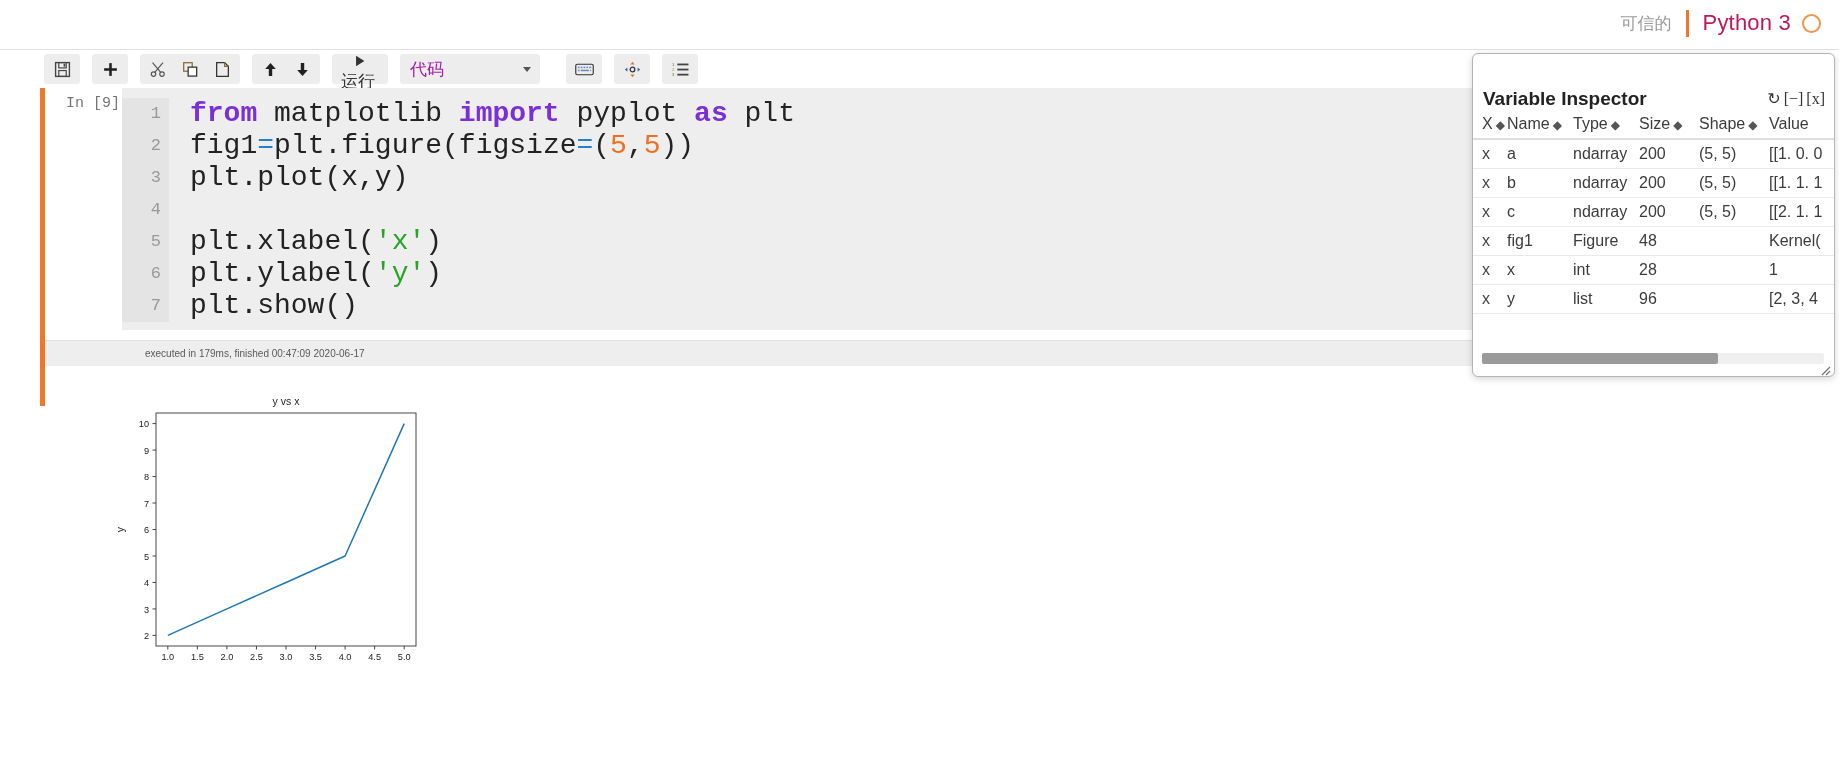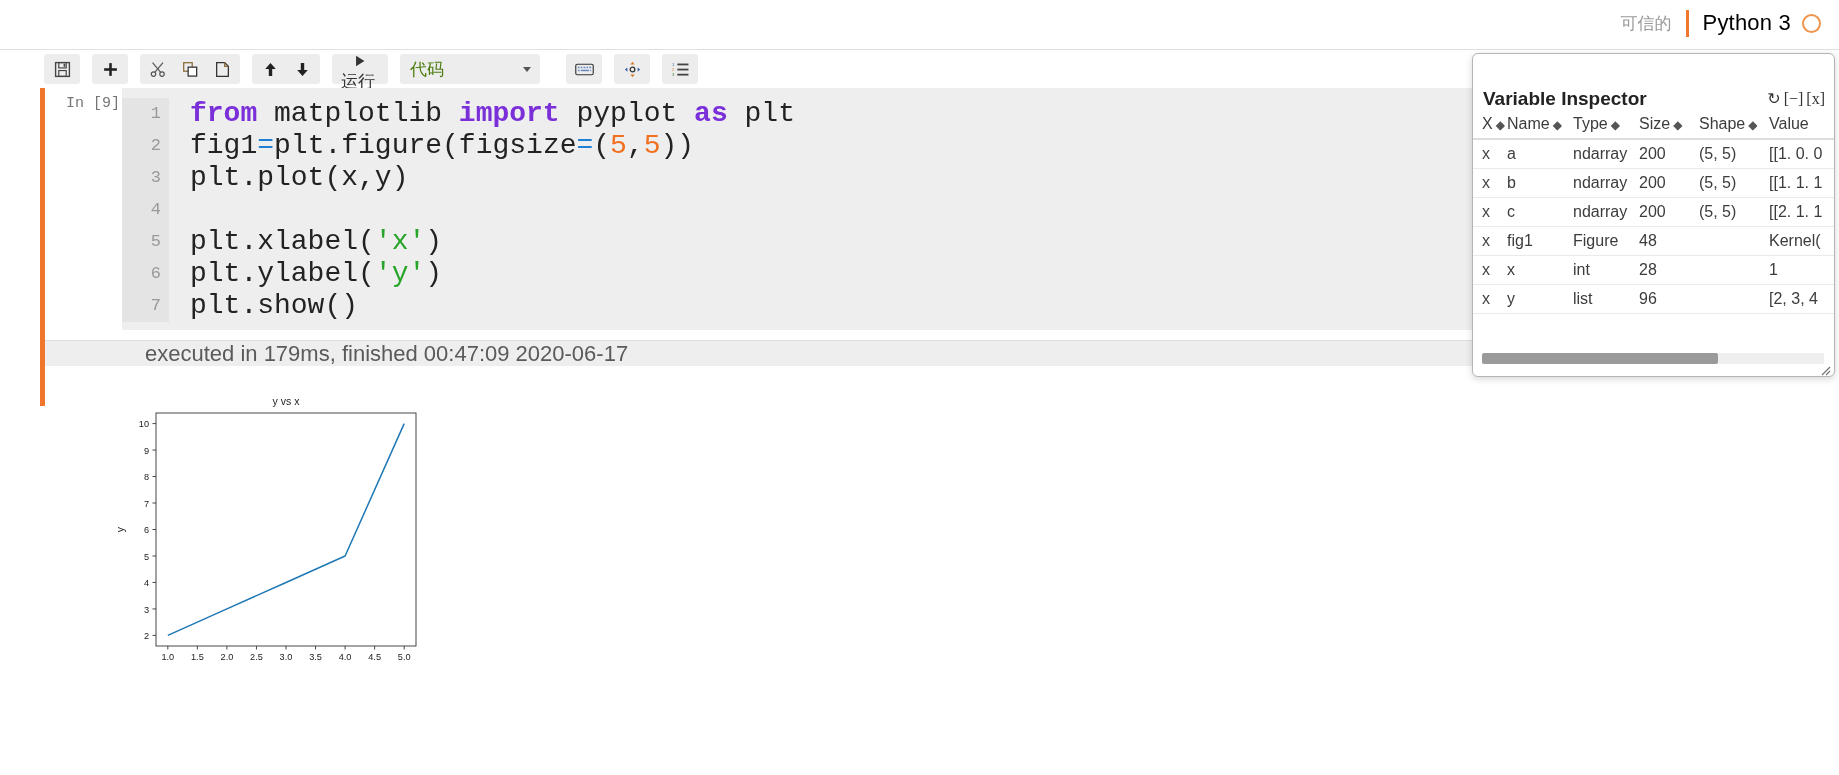--- a/index.html
+++ b/index.html
@@ -22,21 +22,21 @@
     font-size: 20px; color: #333; padding: 0 19px; line-height: 50px;
     cursor: pointer; white-space: nowrap;
   }
 
   .header-right {
     position: absolute; right: 18px; top: 0; height: 46px;
     display: flex; align-items: center; gap: 0px;
   }
   .trusted-label { font-size: 17px; color: #9a9a9a; padding-right: 14px; }
   .hdr-divider { width: 3px; height: 27px; background: #f0762c; margin-right: 14px; }
-  .kernel-name { font-size: 22px; color: #000000; letter-spacing: 0.2px; }
+  .kernel-name { font-size: 22px; color: #be185d; letter-spacing: 0.2px; }
   .kernel-indicator {
     width: 19px; height: 19px; border: 2px solid #f0954e; border-radius: 50%;
     margin-left: 11px; background: transparent;
   }
 
   
   .toolbar {
     position: absolute; left: 0; top: 50px; width: 1839px; height: 38px;
     background: #fff;
   }
@@ -52,21 +52,21 @@
   .tb-btn svg { display: block; }
   .tb-run {
     display: flex; align-items: center; background: #ededed; border-radius: 3px;
     height: 30px; padding: 0 6px; gap: 2px; flex-direction: column;
   }
   .run-label { font-size: 17px; color: #333; padding: 0 7px 0 3px; }
   .celltype-select {
     position: relative; background: #ededed; border-radius: 3px; height: 30px; width: 140px;
     display: flex; align-items: center; padding: 0 10px; cursor: pointer;
   }
-  .celltype-text { font-size: 17px; color: #4d7c0f; }
+  .celltype-text { font-size: 17px; color: #a21caf; }
   .celltype-caret {
     position: absolute; right: 9px; top: 13px;
     width: 0; height: 0; border-left: 4px solid transparent; border-right: 4px solid transparent;
     border-top: 5px solid #555;
   }
 
   
   .nb-body { position: absolute; left: 0; top: 88px; width: 1839px; height: 687px; background: #fff; }
 
   .cell {
@@ -102,21 +102,21 @@
     white-space: pre;
   }
   .tok-kw { color: #7a2fd8; font-weight: 600; }
   .tok-str { color: #28a428; }
   .tok-num { color: #f07020; }
   .tok-op  { color: #1f7fd4; }
   .tok-brkt { background: #0ba70b; color: #ffffff; }
 
   .exec-status {
     position: absolute; left: 5px; width: 1665px; height: 26px;
-    background: #eeeeee; color: #5a5a5a; font-size: 22px;
+    background: #eeeeee; color: #5a5a5a; font-size: 10px;
     padding-left: 100px; line-height: 26px; border-top: 1px solid #e0e0e0;
   }
 
   
   .figure-out { position: absolute; left: 108px; top: 300px; width: 320px; height: 300px; }
 
   
   .vi-panel {
     position: absolute; left: 1472px; top: 53px; width: 363px; height: 324px;
     background: #fff; border: 1px solid #b5b5b5; border-radius: 6px;

